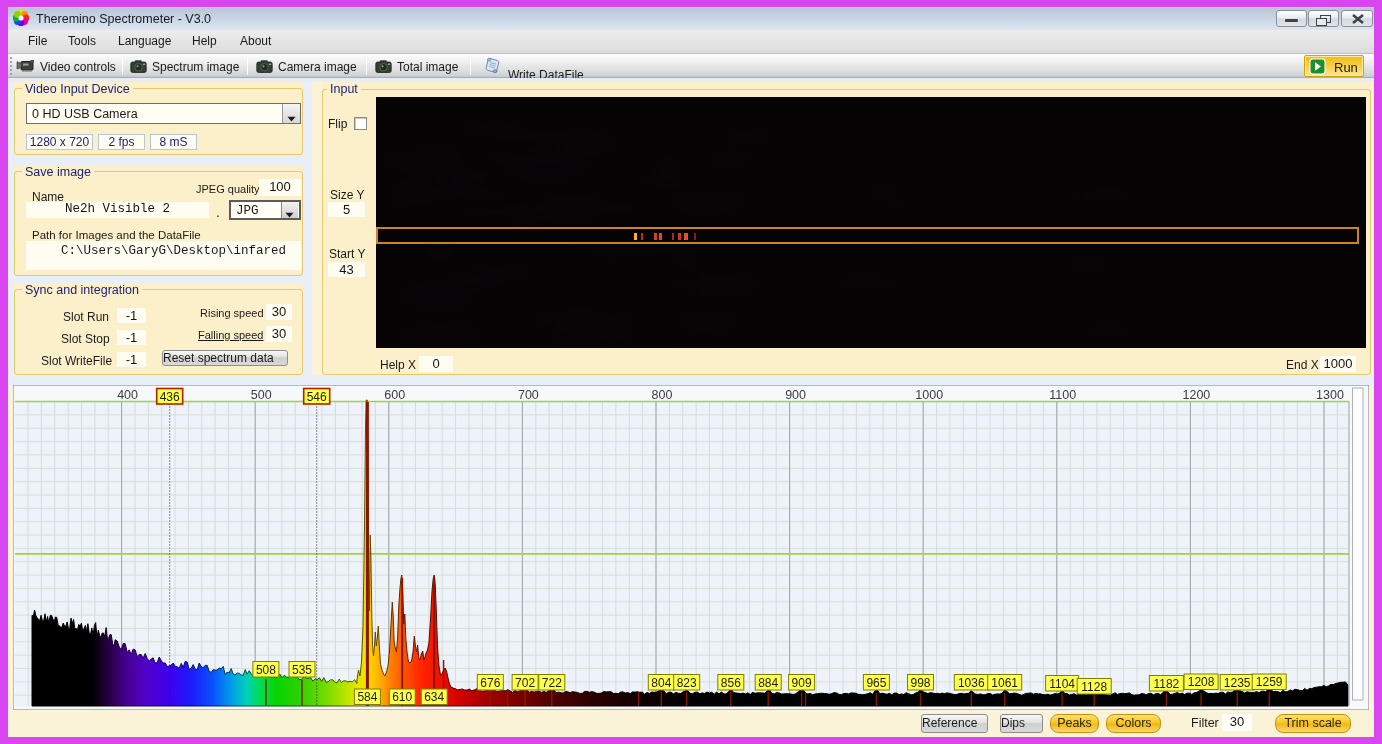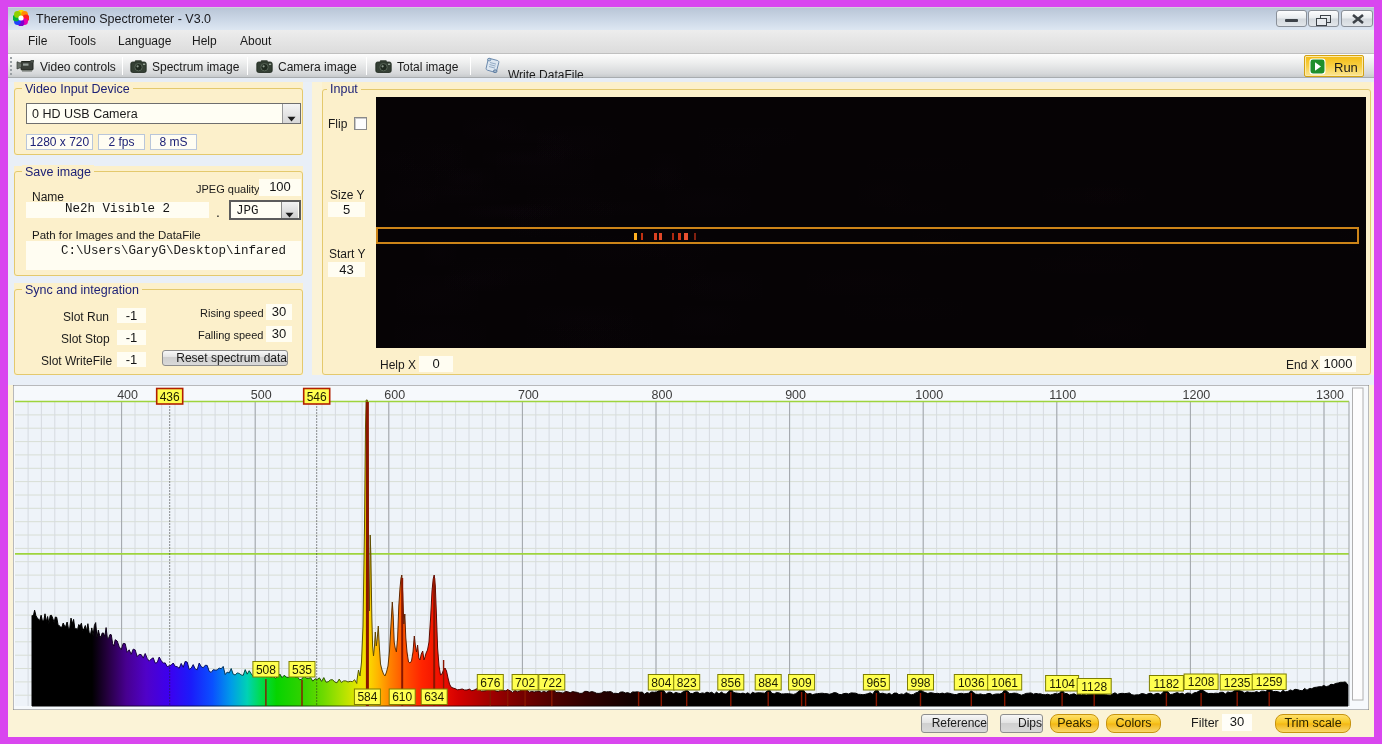--- a/index.html
+++ b/index.html
@@ -2,21 +2,21 @@
 <html><head><meta charset="utf-8"><style>
 * { margin:0; padding:0; box-sizing:border-box; }
 body { font-family:"Liberation Sans", sans-serif; }
 #root { position:relative; width:1382px; height:744px; background:#d946ef; overflow:hidden; font-size:12px; color:#1a1a1a; }
 .abs { position:absolute; }
 .grp { position:absolute; background:#fcf0cb; }
 .grpb { position:absolute; border:1px solid #e4c96d; border-radius:3px; }
 .grpt { position:absolute; color:#1e2277; background:#fcf0cb; padding:0 3px; font-size:12.5px; }
 .wbox { position:absolute; background:#fffdf2; text-align:center; font-size:13px; color:#141414; }
 .navy { color:#1e2277; }
-.btn { position:absolute; background:linear-gradient(#f7f7f7,#e3e3e3 45%,#cfcfcf 46%,#d9d9d9); border:1px solid #8e8e8e; border-radius:3px; text-align:right; font-size:12px; color:#1a1a1a; }
+.btn { position:absolute; background:linear-gradient(#f7f7f7,#e3e3e3 45%,#cfcfcf 46%,#d9d9d9); border:1px solid #8e8e8e; border-radius:3px; text-align:left; font-size:12px; color:#1a1a1a; }
 .gold { position:absolute; background:linear-gradient(#ffe16a,#f7c51e 48%,#f2b615 52%,#f9d96c); border:1.5px solid #c79410; border-radius:8px; text-align:center; font-size:12.5px; color:#2e2600; }
 </style></head><body>
 <div id="root">
 
 <div class="abs" style="left:8px;top:7px;width:1366px;height:23px;background:linear-gradient(#b9c6d7,#ccd8e7 55%,#dde7f2);border-top:1px solid #d0d4da;"></div>
 <div class="abs" style="left:13px;top:10px;width:16px;height:16px;"><svg width="16" height="16" viewBox="0 0 16 16">
         <circle cx="8.00" cy="3.00" r="3.4" fill="#ffd800"></circle>
         <circle cx="11.54" cy="4.46" r="3.4" fill="#ff8c00"></circle>
         <circle cx="13.00" cy="8.00" r="3.4" fill="#ff2020"></circle>
         <circle cx="11.54" cy="11.54" r="3.4" fill="#e800b0"></circle>
@@ -143,21 +143,21 @@
 <div class="abs" style="left:61px;top:244px;font-family:'Liberation Mono',monospace;font-size:12.5px;">C:\Users\GaryG\Desktop\infared</div>
 
 <div class="abs" style="left:63px;top:310px;">Slot Run</div>
 <div class="wbox" style="left:117px;top:308px;width:29px;height:15px;">-1</div>
 <div class="abs" style="left:61px;top:332px;">Slot Stop</div>
 <div class="wbox" style="left:117px;top:330px;width:29px;height:15px;">-1</div>
 <div class="abs" style="left:41px;top:354px;">Slot WriteFile</div>
 <div class="wbox" style="left:117px;top:352px;width:29px;height:15px;">-1</div>
 <div class="abs" style="left:200px;top:307px;font-size:11px;white-space:nowrap;">Rising speed</div>
 <div class="wbox" style="left:266px;top:304px;width:26px;height:16px;">30</div>
-<div class="abs" style="left:198px;top:329px;font-size:11px;white-space:nowrap;">Falling speed</div>
+<div class="abs" style="left:198px;top:329px;font-size:11px;white-space:nowrap;text-decoration:underline;">Falling speed</div>
 <div class="wbox" style="left:266px;top:326px;width:26px;height:16px;">30</div>
 <div class="btn" style="left:162px;top:350px;width:126px;height:16px;font-size:12px;line-height:14px;">Reset spectrum data</div>
 
 <div class="grp" style="left:322px;top:82px;width:1049px;height:293px;"></div>
 <div class="grpb" style="left:322px;top:89px;width:1049px;height:286px;"></div>
 <div class="grpt" style="left:327px;top:82px;">Input</div>
 
 <div class="abs" style="left:328px;top:117px;">Flip</div>
 <div class="abs" style="left:354px;top:117px;width:13px;height:13px;background:#fdfdfd;border:1px solid #8a8a8a;box-shadow:inset 1px 1px 0 #c8c8c8;"></div>
 <div class="abs" style="left:330px;top:188px;">Size Y</div>

